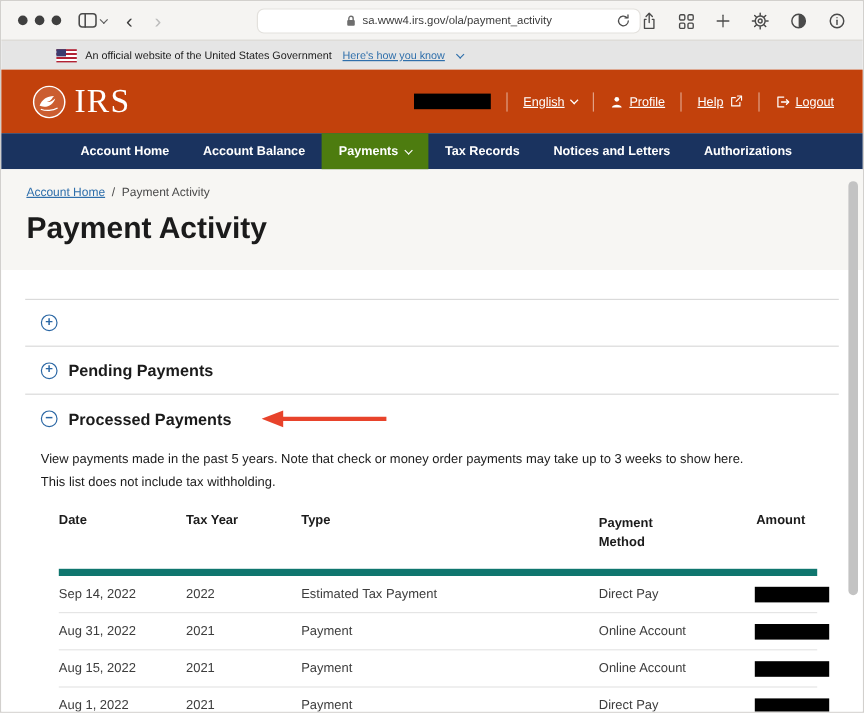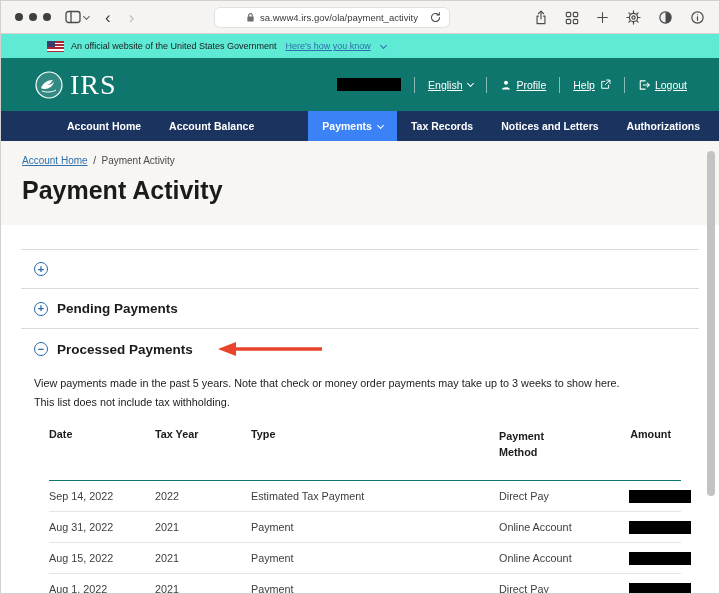--- a/index.html
+++ b/index.html
@@ -10,52 +10,52 @@
   
   .chrome { height:33px; background:#f5f4f2; border-bottom:1px solid #d8d6d2; position:relative;
             display:flex; align-items:center; padding:0 14px; }
   .dots { display:flex; gap:6px; margin-right:14px; }
   .dot { width:8px; height:8px; border-radius:50%; background:#3f3f3f; }
   .sidebar-btn { display:flex; align-items:center; gap:3px; color:#5d5d5d; margin-right:16px; }
   .chev { display:inline-block; width:5px; height:5px; border-right:1.5px solid currentColor;
           border-bottom:1.5px solid currentColor; transform:rotate(45deg); margin-top:-2px; }
   .nav-arrow { font-size:17px; line-height:1; color:#3c3c3c; margin-right:18px; }
   .nav-arrow.fwd { color:#bcbcbc; margin-right:0; }
-  .url-bar { position:absolute; left:213px; top:6px; width:236px; height:21px; background:#fff;
+  .url-bar { position:absolute; left:213px; top:6px; width:320px; height:21px; background:#fff;
              border:1px solid #e3e1dd; border-radius:6px; display:flex; align-items:center;
              justify-content:center; gap:5px; font-size:9.5px; color:#3a3a3a; }
   .reload { position:absolute; right:7px; top:3px; color:#5d5d5d; }
   .chrome-right { position:absolute; right:14px; top:0; height:33px; display:flex; align-items:center; gap:17px; color:#4a4a4a; }
   .cicon { display:flex; }
   .cicon svg { stroke:#4a4a4a; fill:none; stroke-width:1.3; stroke-linecap:round; stroke-linejoin:round; }
 
   
-  .gov-banner { height:24px; background:#5eead4; display:flex; align-items:center; gap:7px;
+  .gov-banner { height:24px; background:#e5e5e5; display:flex; align-items:center; gap:7px;
                 padding-left:46px; font-size:9px; color:#1b1b1b; }
   .flag { position:relative; width:17px; height:11px; flex:none;
           background:repeating-linear-gradient(180deg,#b22234 0 1.6px,#fff 1.6px 3.2px); }
   .flag::after { content:""; position:absolute; left:0; top:0; width:7.5px; height:6px; background:#3c3b6e; }
   .hiw { color:#2f6fab; text-decoration:underline; margin-left:2px; }
   .gov-chev { color:#2f6fab; margin-left:3px; }
 
   
-  .irs-header { height:53px; background:#0f766e; display:flex; align-items:center; padding:0 32px; color:#fff;justify-content:flex-end; }
+  .irs-header { height:53px; background:#c2410c; display:flex; align-items:center; padding:0 24px; color:#fff;justify-content:flex-end; }
   .logo { display:flex; align-items:center; gap:5px; }
   .logo-text { font-family:"Liberation Serif", serif; font-size:28px; letter-spacing:1px; }
   .hmenu { margin-left:auto; display:flex; align-items:center; gap:13px; font-size:10.5px;text-decoration:underline; }
   .hmenu .item { display:flex; align-items:center; gap:5px; }
   .hmenu svg { stroke:#fff; fill:none; stroke-width:1.4; stroke-linecap:round; stroke-linejoin:round; }
   .redact-name { width:64px; height:13px; background:#000; }
   .vsep { width:1px; height:16px; background:rgba(255,255,255,.5); }
 
   
   .main-nav { height:30px; background:#1a335f; display:flex; align-items:stretch; padding-left:52px;
               font-size:10.5px; font-weight:700; color:#fff; }
   .nav-item { display:flex; align-items:center; padding:0 14px; gap:6px; white-space:nowrap; }
-  .nav-item.active { background:#3b82f6;margin-left:40px; }
+  .nav-item.active { background:#4d7c0f; }
 
   
   .page-head { background:#f7f6f3; padding:14px 21px 20px; }
   .breadcrumb { font-size:10px; color:#4a4a4a; }
   .breadcrumb a { color:#2f6fab; text-decoration:underline; }
   h1 { margin-top:10px; font-size:25px; font-weight:700; color:#1b1b1b; }
 
   
   .content { padding:24px 20px 0; background:#fff; }
   .acc-row { border-top:1px solid #dadada; padding:12px 0 12px 13px; display:flex; align-items:center; gap:9px; }
@@ -63,21 +63,21 @@
               color:#2b67a4; font-size:11px; font-weight:700; display:flex; align-items:center;
               justify-content:center; line-height:0; padding-bottom:1px; }
   .acc-label { font-size:13.5px; font-weight:700; color:#1b1b1b; }
   .red-arrow { margin-left:16px; display:flex; }
   .proc-body { padding-left:13px; }
   .desc { font-size:10.8px; color:#1b1b1b; margin-top:8px; }
   .note { font-size:10.8px; color:#1b1b1b; margin-top:7px; }
 
   .ptable { margin:20px 0 0 15px; width:632px; font-size:10.8px; }
   .tgrid { display:grid; grid-template-columns:106px 96px 248px 130px 1fr; align-items:start; }
-  .thead { font-weight:700; color:#1b1b1b; padding-bottom:20px; border-bottom:1px solid #0f766e; }
+  .thead { font-weight:700; color:#1b1b1b; padding-bottom:14px; border-bottom:6px solid #0f766e; }
   .thead .pm-wrap { display:inline-block; width:52px; line-height:1.5; }
   .thead .amt { text-align:right; padding-right:10px; }
   .trow { padding:9px 0 8px; border-bottom:1px solid #e5e5e5; color:#3d3d3d; }
   .trow:last-child { border-bottom:none; }
   .amount-cell { display:flex; justify-content:flex-end; }
   .redact-amount { width:62px; height:13px; background:#000; }
 
   .scroll-thumb { position:absolute; right:4px; top:150px; width:8px; height:345px;
                   background:#c3c3c3; border-radius:4px; }
 </style>

